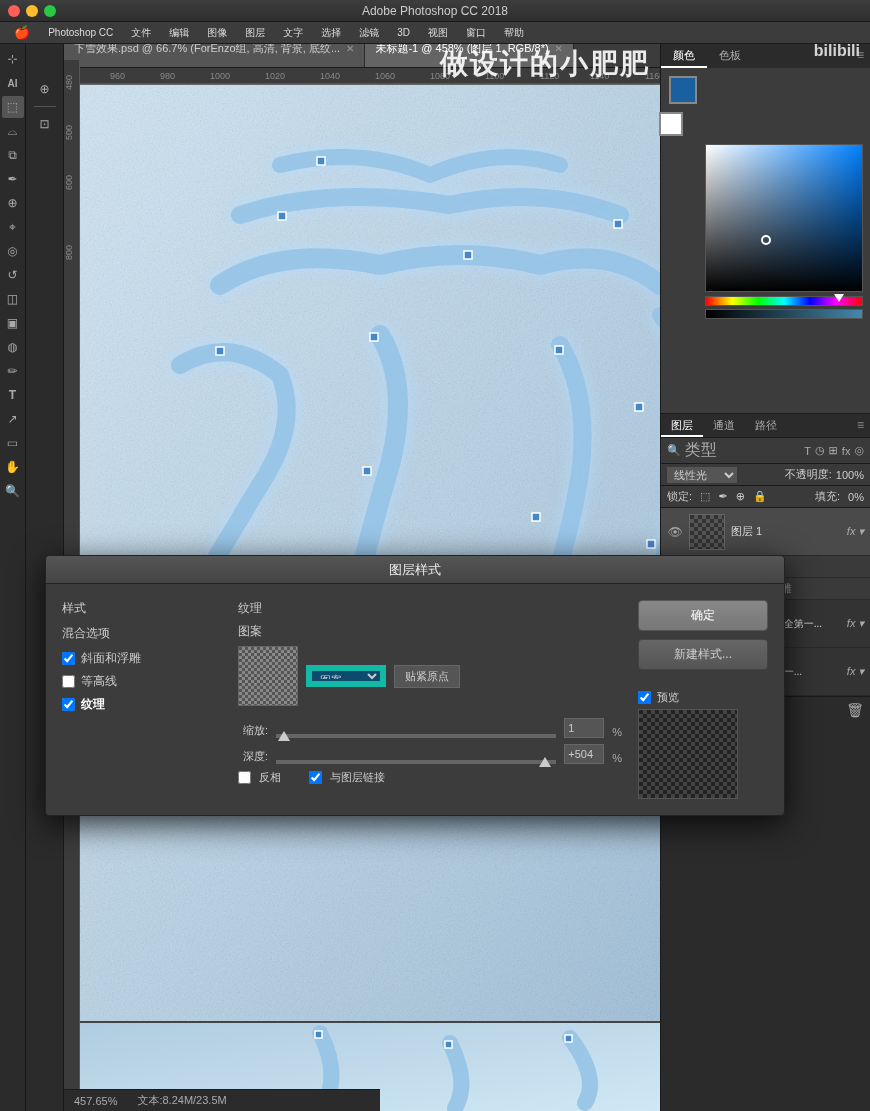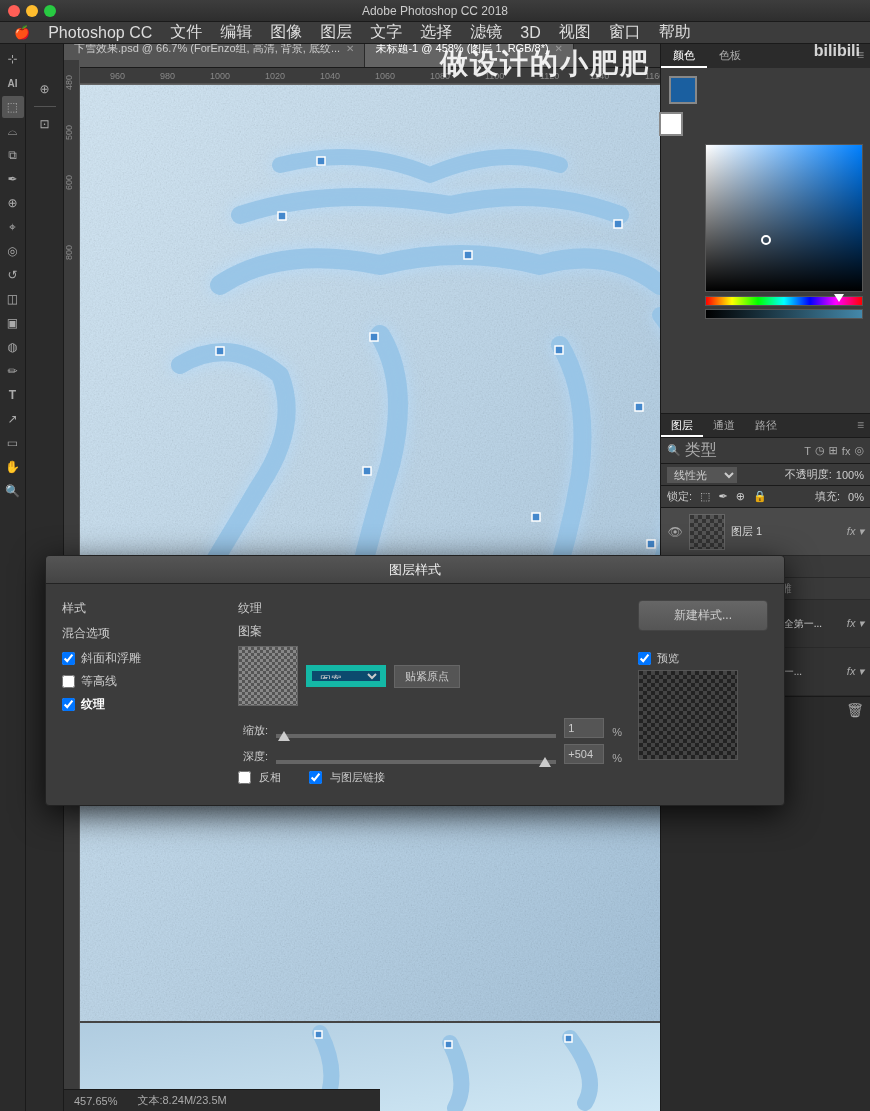--- a/index.html
+++ b/index.html
@@ -48,21 +48,21 @@
       height: 22px;
       background: #3c3c3c;
       display: flex;
       align-items: center;
       padding: 0 6px;
       gap: 2px;
       border-bottom: 1px solid #1a1a1a;
     }
     .menu-item {
       padding: 2px 8px;
-      font-size: 16px;
+      font-size: 10px;
       color: #ddd;
       cursor: pointer;
     }
 
     
     .apple-logo {
       font-size: 13px;
       padding: 0 8px;
       color: #ddd;
     }
@@ -964,20 +964,23 @@
 
       <div class="checkbox-row">
         <input type="checkbox" style="">
         <span>反相</span>
         <input type="checkbox" checked="" style="margin-left: 20px;">
         <span>与图层链接</span>
       </div>
     </div>
 
     <div class="dialog-buttons">
+      <div class="btn-primary">
+        <span>确定</span>
+      </div>
       <div class="btn-secondary">
         <span>新建样式...</span>
       </div>
 
       <div style="margin-top:8px;">
         <div class="preview-label">
           <input type="checkbox" checked="" style="">
           <span>预览</span>
         </div>
         <div class="preview-box"></div>

